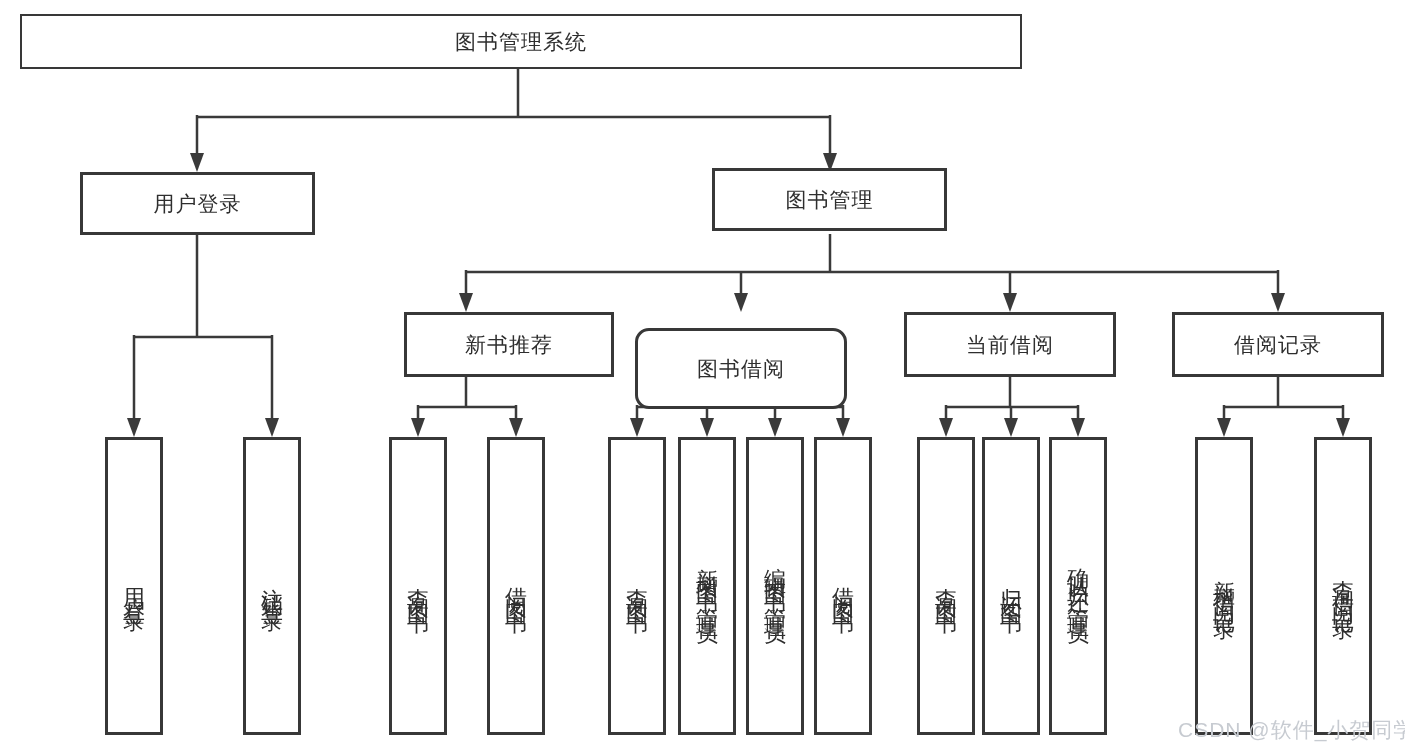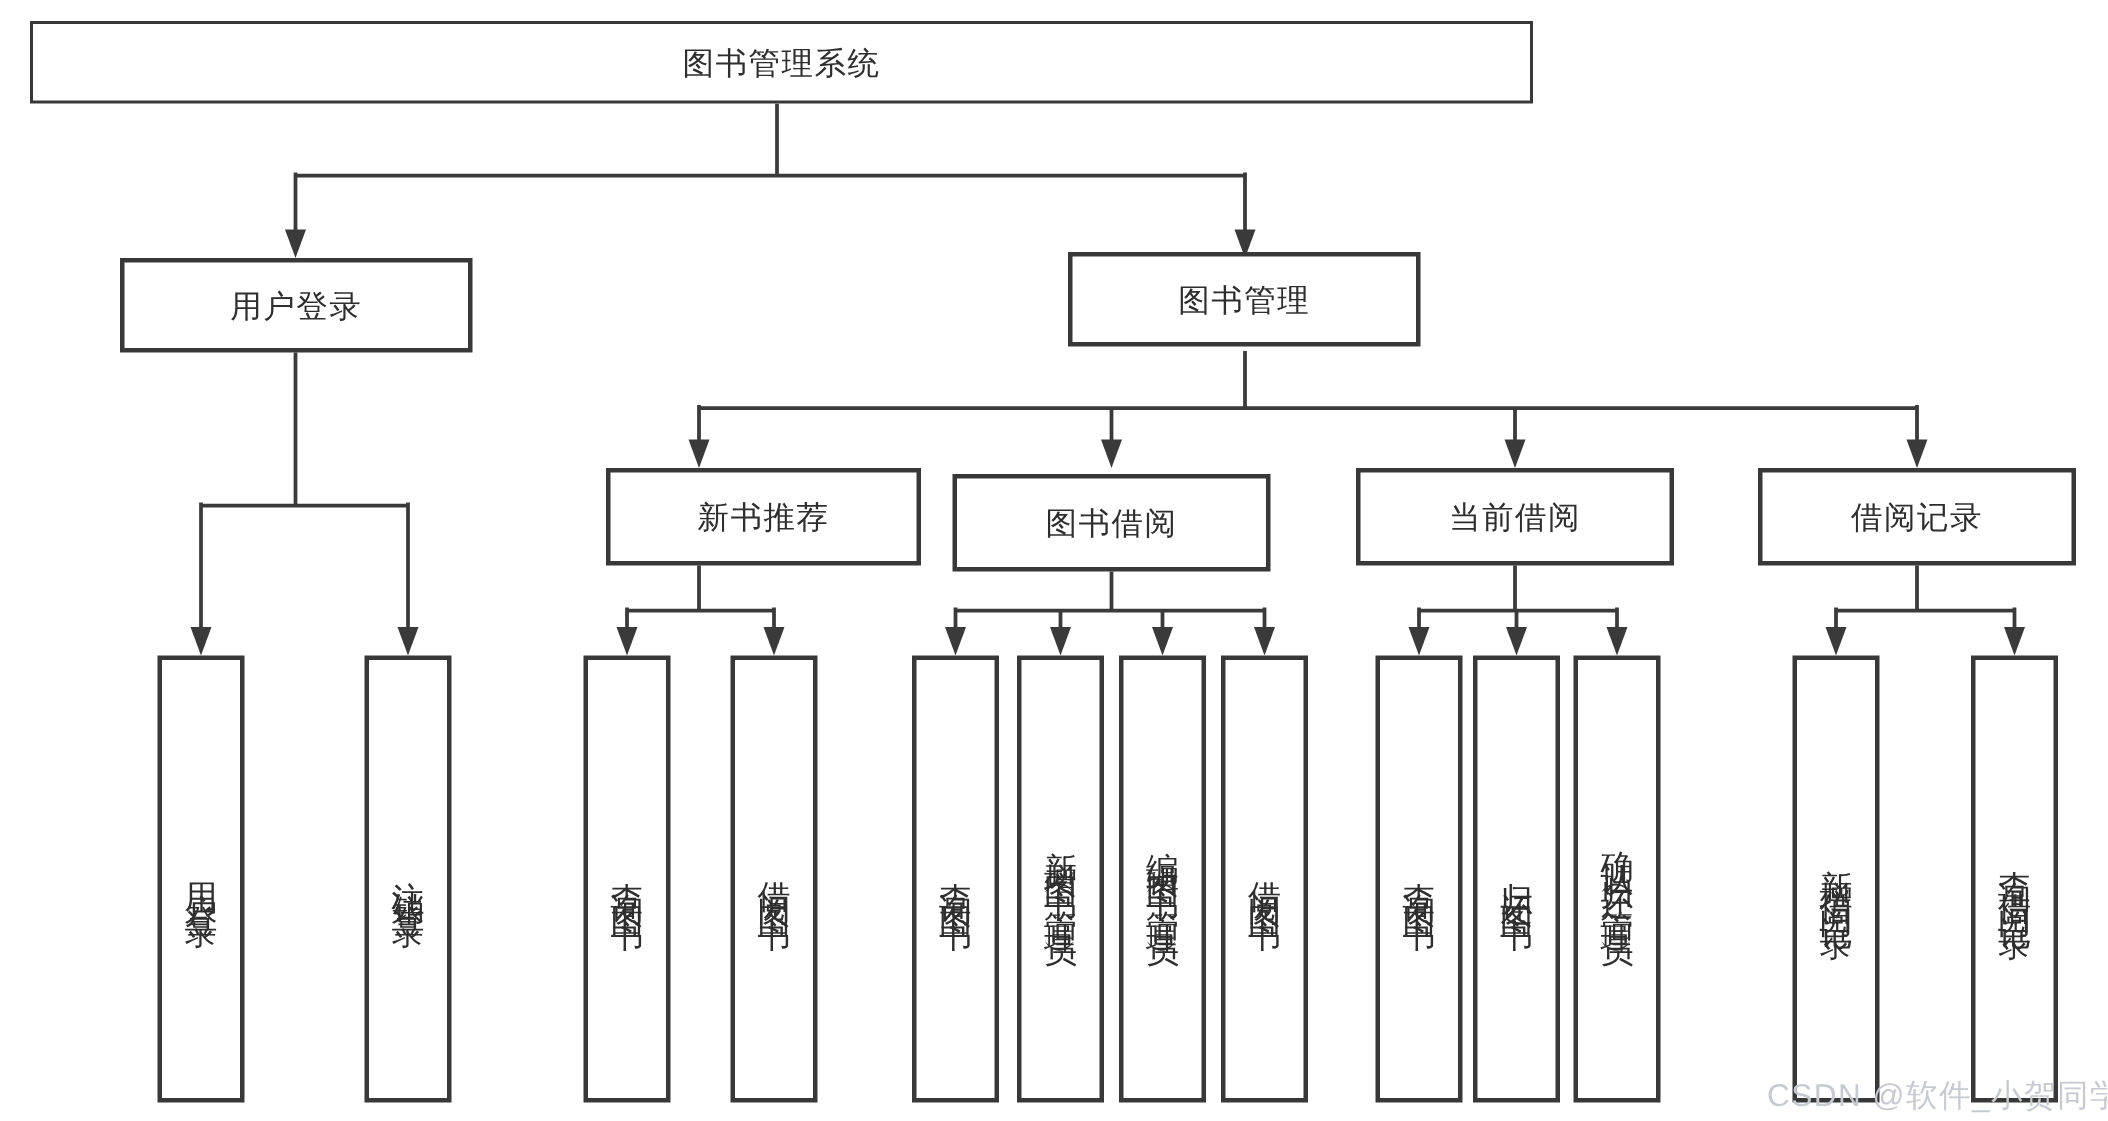--- a/index.html
+++ b/index.html
@@ -78,21 +78,21 @@
   <div class="box" style="left:80px; top:172px; width:235px; height:63px;">
     <span>用户登录</span>
   </div>
   <div class="box" style="left:712px; top:168px; width:235px; height:63px;">
     <span>图书管理</span>
   </div>
 
   <div class="box" style="left:361px; top:312px; width:210px; height:65px;margin-left:43px;">
     <span>新书推荐</span>
   </div>
-  <div class="box" style="left:635px; top:316px; width:212px; height:65px;">
+  <div class="box" style="left:635px; top:328px; width:212px; height:81px;border-radius:14px;">
     <span>图书借阅</span>
   </div>
   <div class="box" style="left:904px; top:312px; width:212px; height:65px;justify-content:center;">
     <span>当前借阅</span>
   </div>
   <div class="box" style="left:1172px; top:312px; width:212px; height:65px;">
     <span>借阅记录</span>
   </div>
 
   <div class="vbox" style="left:105px; top:437px;">

